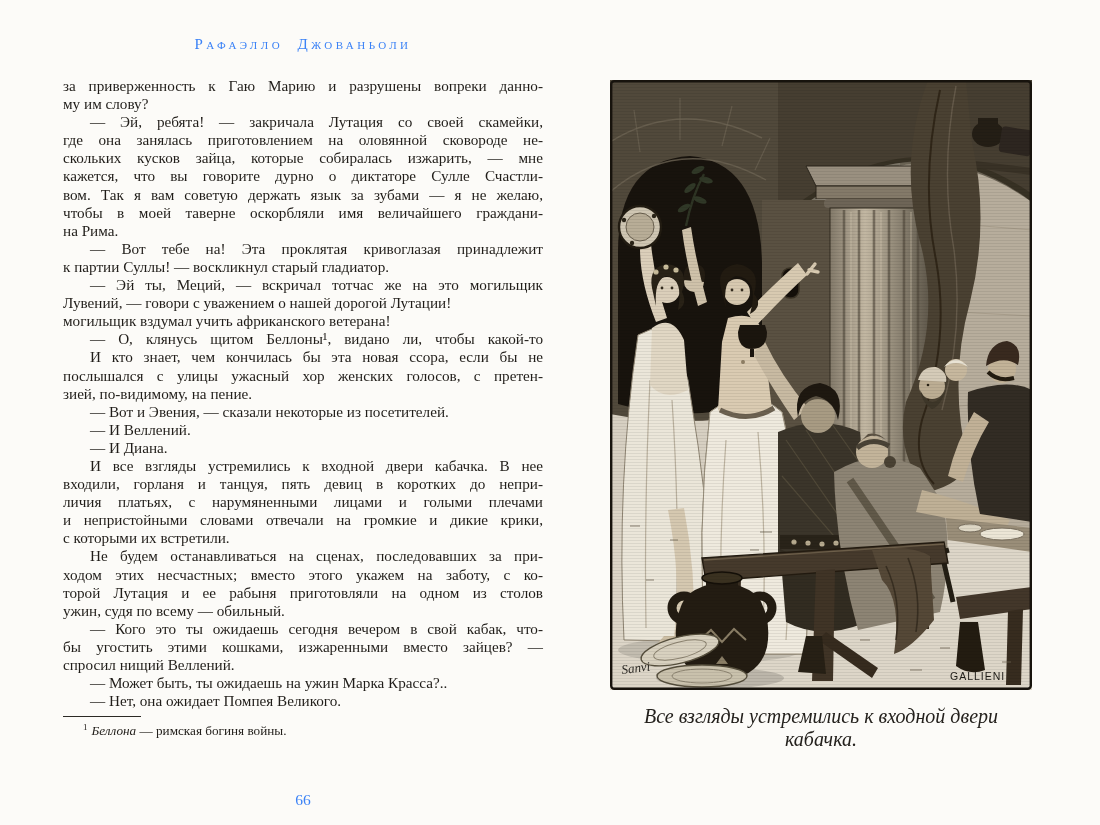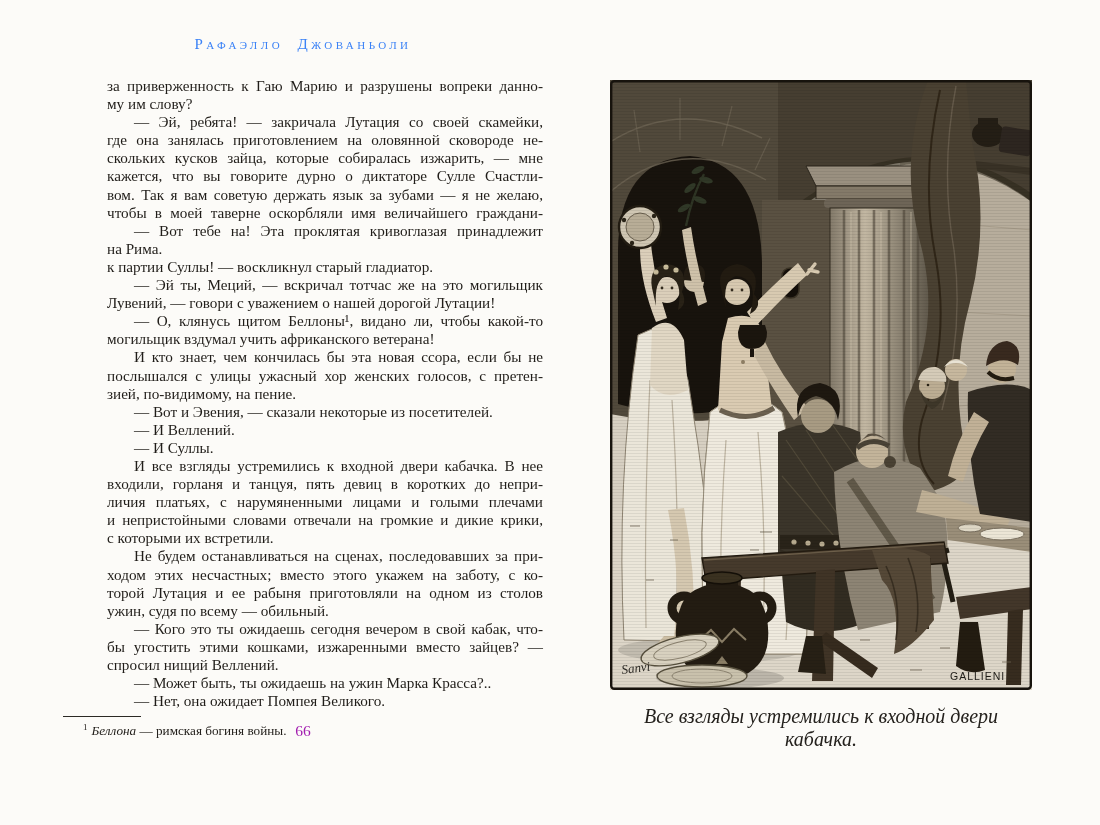--- a/index.html
+++ b/index.html
@@ -11,31 +11,31 @@
   
   .running-head{
     position:absolute;left:63px;top:36px;width:480px;
     text-align:center;font-variant:small-caps;font-size:15px;
     letter-spacing:3.5px;word-spacing:7px;color:#3b82f6;
   }
   .body-text{
     position:absolute;left:63px;top:77px;width:480px;
     font-size:15.2px;line-height:18.1px;color:#201d19;
   }
-  .line{ text-align:justify; text-align-last:justify; white-space:nowrap;margin-left:44px; }
+  .line{ text-align:justify; text-align-last:justify; white-space:nowrap; }
   .line.last{ text-align-last:left; }
   .line.indent{ text-indent:27px; }
   .footnote-area{ position:absolute;left:63px;top:716px;width:480px; }
   .footnote-rule{ width:78px;border-top:1.4px solid #2b2925;margin-bottom:5px; }
   .footnote{ font-size:13.2px;color:#24211d;text-indent:20px; }
   .footnote sup{ font-size:9px;margin-right:4px; }
   .footnote i{ font-style:italic; }
   .page-number{
-    position:absolute;left:63px;top:722px;width:480px;
-    text-align:center;font-size:15.5px;color:#a21caf;
+    position:absolute;left:63px;top:791px;width:480px;
+    text-align:center;font-size:15.5px;color:#3b82f6;
   }
   
   .illustration{ position:absolute;left:610px;top:80px;width:422px;height:610px;margin:0; }
   .illustration svg{ display:block; }
   .caption{
     position:absolute;left:610px;top:705px;width:422px;
     text-align:center;font-style:italic;font-size:20px;color:#24211d;
   }
 </style>
 </head>
@@ -48,33 +48,33 @@
 
     <div class="body-text">
         <div class="line">за приверженность к Гаю Марию и разрушены вопреки данно-</div>
         <div class="line last">му им слову?</div>
         <div class="line indent">— Эй, ребята! — закричала Лутация со своей скамейки,</div>
         <div class="line">где она занялась приготовлением на оловянной сковороде не-</div>
         <div class="line">скольких кусков зайца, которые собиралась изжарить, — мне</div>
         <div class="line">кажется, что вы говорите дурно о диктаторе Сулле Счастли-</div>
         <div class="line">вом. Так я вам советую держать язык за зубами — я не желаю,</div>
         <div class="line">чтобы в моей таверне оскорбляли имя величайшего граждани-</div>
+        <div class="line last">на Рима.</div>
         <div class="line indent">— Вот тебе на! Эта проклятая кривоглазая принадлежит</div>
-        <div class="line last">на Рима.</div>
         <div class="line last">к партии Суллы! — воскликнул старый гладиатор.</div>
         <div class="line indent">— Эй ты, Меций, — вскричал тотчас же на это могильщик</div>
         <div class="line last">Лувений, — говори с уважением о нашей дорогой Лутации!</div>
+        <div class="line last">могильщик вздумал учить африканского ветерана!</div>
         <div class="line indent">— О, клянусь щитом Беллоны¹, видано ли, чтобы какой-то</div>
-        <div class="line last">могильщик вздумал учить африканского ветерана!</div>
         <div class="line indent">И кто знает, чем кончилась бы эта новая ссора, если бы не</div>
         <div class="line">послышался с улицы ужасный хор женских голосов, с претен-</div>
         <div class="line last">зией, по-видимому, на пение.</div>
         <div class="line last indent">— Вот и Эвения, — сказали некоторые из посетителей.</div>
         <div class="line last indent">— И Веллений.</div>
-        <div class="line last indent">— И Суллы.</div>
+        <div class="line last indent">— И Диана.</div>
         <div class="line indent">И все взгляды устремились к входной двери кабачка. В нее</div>
         <div class="line">входили, горланя и танцуя, пять девиц в коротких до непри-</div>
         <div class="line">личия платьях, с нарумяненными лицами и голыми плечами</div>
         <div class="line">и непристойными словами отвечали на громкие и дикие крики,</div>
         <div class="line last">с которыми их встретили.</div>
         <div class="line indent">Не будем останавливаться на сценах, последовавших за при-</div>
         <div class="line">ходом этих несчастных; вместо этого укажем на заботу, с ко-</div>
         <div class="line">торой Лутация и ее рабыня приготовляли на одном из столов</div>
         <div class="line last">ужин, судя по всему — обильный.</div>
         <div class="line indent">— Кого это ты ожидаешь сегодня вечером в свой кабак, что-</div>

